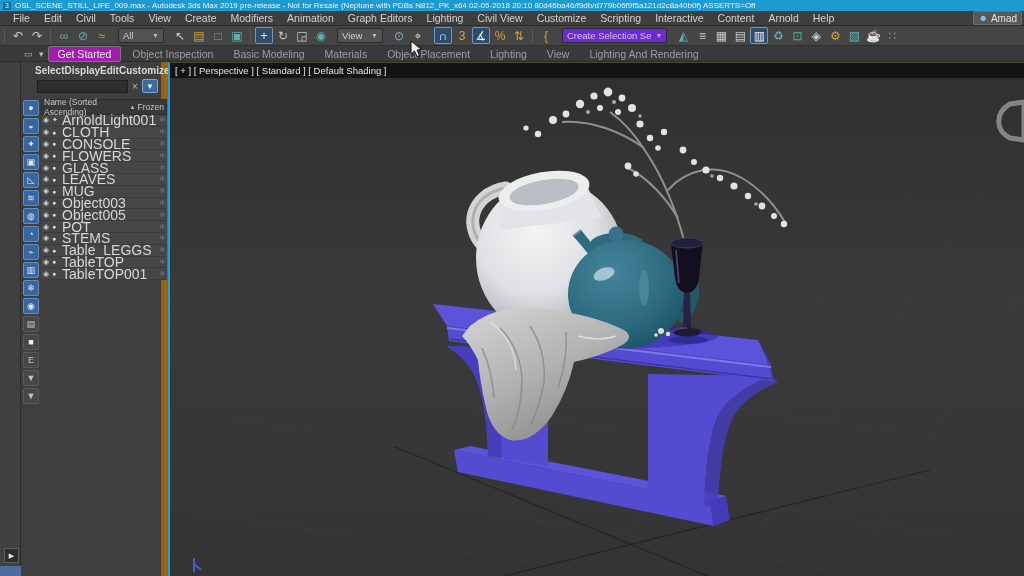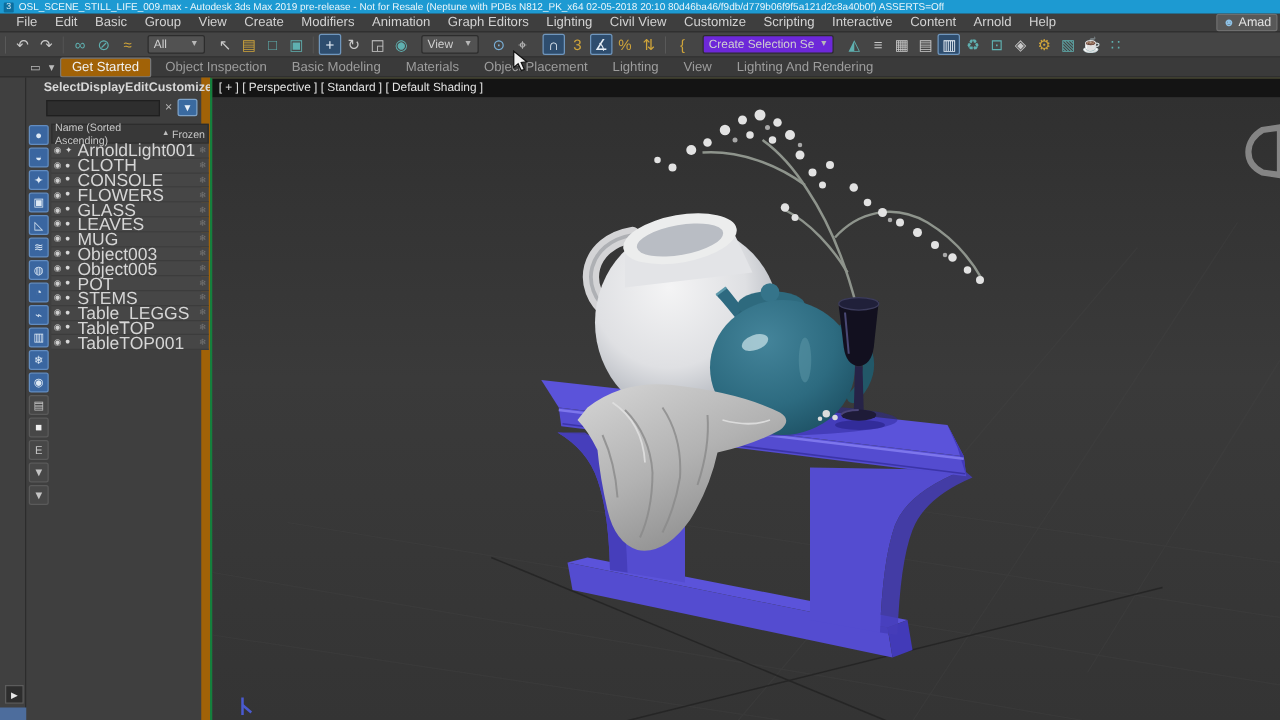--- a/index.html
+++ b/index.html
@@ -37,21 +37,21 @@
   .tb-dd { height:15px; background:#525252; border:1px solid #2c2c2c; border-radius:2px;
     color:#d0d0d0; font-size:9.5px; display:flex; align-items:center; justify-content:space-between;
     padding:0 4px; gap:4px; margin:0 3px; }
   .tb-dd .caret { font-size:7px; color:#b8b8b8; }
   .tb-dd.sel-set { background:#6d28d9; min-width:82px; }
 
   
   #ribbon { left:0; top:46px; width:1024px; height:16px; background:#3a3a3a;
     border-bottom:1px solid #2c2c2c; display:flex; align-items:center; gap:2px; padding-left:10px; }
   .ribbon-tab { color:#9d9d9d; font-size:10.5px; padding:1px 9px; border-radius:2px; }
-  .ribbon-tab[data-active="true"] { background:#a16207; color:#f0f0f0; border:1px solid #787878; }
+  .ribbon-tab[data-active="true"] { background:#a21caf; color:#f0f0f0; border:1px solid #787878; }
   #ribbon-min { margin-left:14px; color:#bbbbbb; font-size:9px; letter-spacing:2px; }
 
   
   #leftcol { left:0; top:62px; width:21px; height:514px; background:#404040;
     border-right:1px solid #2c2c2c; }
   #play-btn { position:absolute; left:4px; top:486px; width:15px; height:15px; background:#2d2d2d;
     border:1px solid #5c5c5c; color:#e8e8e8; font-size:7px; display:flex; align-items:center;
     justify-content:center; }
   #blue-frag { position:absolute; left:0; top:504px; width:24px; height:10px; background:#4d6d9d; }
   #mini-listener { position:absolute; left:44px; top:508px; width:122px; height:8px;
@@ -79,21 +79,21 @@
   #exp-header .sort { font-size:6px; margin:0 2px; color:#bdbdbd; }
   .exp-row { display:flex; align-items:center; height:11.8px; background:#464646;
     border-bottom:1px solid #3c3c3c; padding:0 2px; }
   .exp-row .eye { color:#cfcfcf; font-size:7px; width:9px; }
   .exp-row .tglyph { color:#d8d8d8; font-size:7px; width:10px; }
   .exp-row .oname { flex:1; color:#d6d6d6; font-size:14px; white-space:nowrap; overflow:hidden; }
   .exp-row .frozen { color:#9a9a9a; font-size:7px; opacity:.55; width:8px; text-align:right; }
 
   
   #viewport { left:168px; top:62px; width:856px; height:514px; background:#383838;
-    border-left:2px solid #15803d; border-top:1px solid #4a4a2e; }
+    border-left:2px solid #0ea5e9; border-top:1px solid #4a4a2e; }
   #vp-label-bar { position:absolute; left:0; top:0; width:100%; height:15px; background:#141414;
     display:flex; align-items:center; padding-left:5px; }
   #vp-label { color:#e4e4e4; font-size:9.5px; white-space:nowrap; }
   #vp-scene { position:absolute; left:0; top:15px; width:854px; height:499px;
     background:linear-gradient(#303030, #3a3a3a 45%, #343434); }
   #cursor { left:409px; top:40px; width:14px; height:18px; z-index:60; }
 </style>
 </head>
 <body>
 
@@ -106,23 +106,23 @@
 
   <div id="user-button">
     <span class="uicon">☻</span>
     <span>Amad</span>
   </div>
 
     <div class="menu-item">File</div>
 
     <div class="menu-item">Edit</div>
 
-    <div class="menu-item">Basic</div>
-
-    <div class="menu-item">Group</div>
+    <div class="menu-item">Civil</div>
+
+    <div class="menu-item">Tools</div>
 
     <div class="menu-item">View</div>
 
     <div class="menu-item">Create</div>
 
     <div class="menu-item">Modifiers</div>
 
     <div class="menu-item">Animation</div>
 
     <div class="menu-item">Graph Editors</div>

